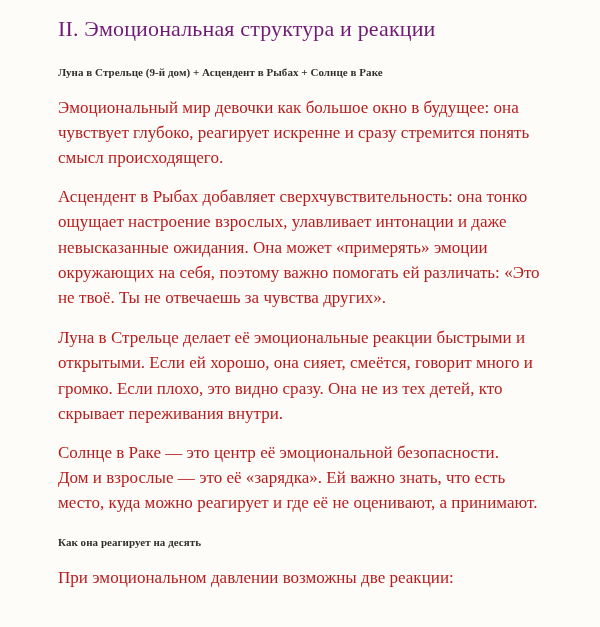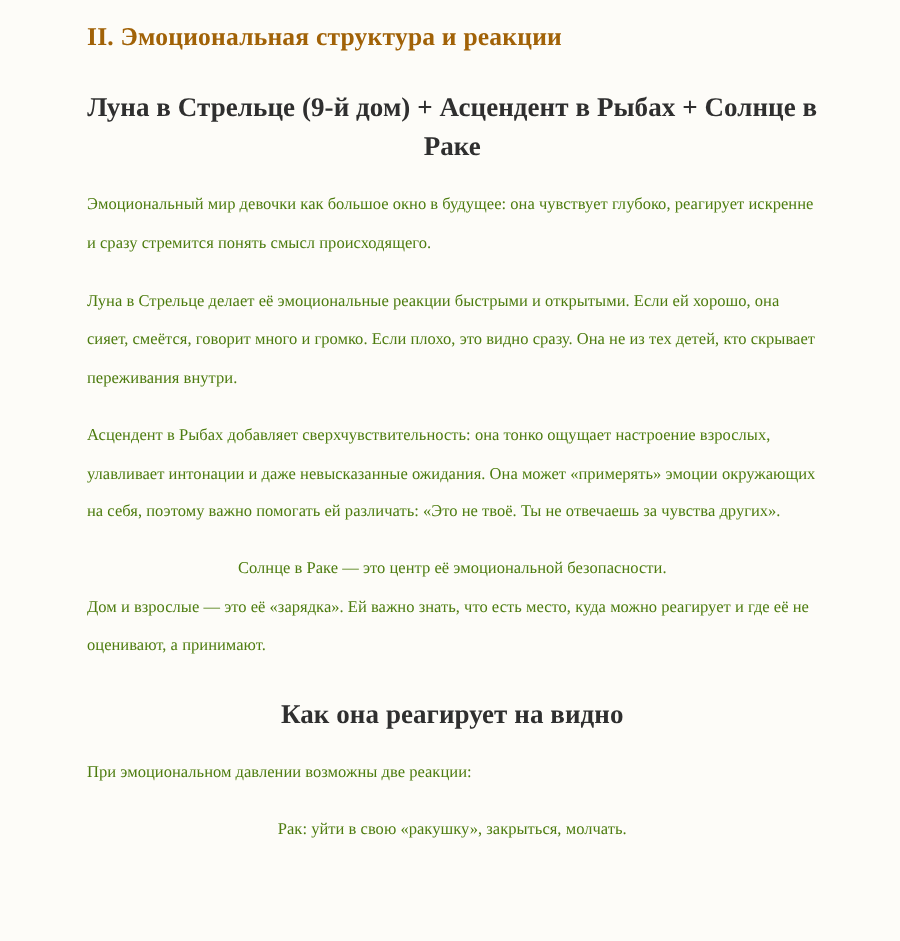--- a/index.html
+++ b/index.html
@@ -17,79 +17,76 @@
   }
   .page {
     box-sizing: border-box;
     width: 600px;
     height: 627px;
     padding: 8px 55px 0 58px;
     background: #fdfcf8;
   }
   .section-title {
     font-family: "Liberation Serif", "DejaVu Serif", serif;
-    font-size: 17px;
-    font-weight: bold;
-    color: #a16207;
+    font-size: 22px;
+    font-weight: normal;
+    color: #701a75;
     letter-spacing: 0.15px;
     line-height: 1.35;
     margin: 6px 0 0 0;
   }
   .subheading {
     font-family: "Liberation Serif", "DejaVu Serif", serif;
-    font-size: 18px;
+    font-size: 11px;
     font-weight: bold;
     color: #2f2f2f;
     line-height: 1.45;
     margin: 21px 0 0 0;
     letter-spacing: 0.05px;
-    text-align: center;
   }
   .subheading.tight {
     margin-top: 19px;
   }
   .para {
     font-family: "Liberation Serif", "DejaVu Serif", serif;
-    font-size: 11px;
-    color: #4d7c0f;
+    font-size: 17px;
+    color: #b91c1c;
     line-height: 25.4px;
     margin: 13px 0 0 0;
     letter-spacing: 0.02px;
     max-width: 492px;
   }
   .para.first-after-heading {
     margin-top: 14px;
   }
   .para .ln {
     display: block;
-    text-align: center;
   }
 </style>
 </head>
 <body>
 
 <div class="page">
 
   <h1 class="section-title">II. Эмоциональная структура и реакции</h1>
 
   <h2 class="subheading">Луна в Стрельце (9-й дом) + Асцендент в Рыбах + Солнце в Раке</h2>
 
   <p class="para first-after-heading">Эмоциональный мир девочки как большое окно в будущее: она чувствует глубоко, реагирует искренне и сразу стремится понять смысл происходящего.</p>
 
 
+  <p class="para">Асцендент в Рыбах добавляет сверхчувствительность: она тонко ощущает настроение взрослых, улавливает интонации и даже невысказанные ожидания. Она может «примерять» эмоции окружающих на себя, поэтому важно помогать ей различать: «Это не твоё. Ты не отвечаешь за чувства других».</p>
+
   <p class="para first-after-heading">Луна в Стрельце делает её эмоциональные реакции быстрыми и открытыми. Если ей хорошо, она сияет, смеётся, говорит много и громко. Если плохо, это видно сразу. Она не из тех детей, кто скрывает переживания внутри.</p>
-
-  <p class="para">Асцендент в Рыбах добавляет сверхчувствительность: она тонко ощущает настроение взрослых, улавливает интонации и даже невысказанные ожидания. Она может «примерять» эмоции окружающих на себя, поэтому важно помогать ей различать: «Это не твоё. Ты не отвечаешь за чувства других».</p>
 
   <p class="para">
     <span class="ln">Солнце в Раке — это центр её эмоциональной безопасности.</span>
     <span>Дом и взрослые — это её «зарядка». Ей важно знать, что есть место, куда можно реагирует и где её не оценивают, а принимают.</span>
   </p>
 
-  <h2 class="subheading tight">Как она реагирует на видно</h2>
+  <h2 class="subheading tight">Как она реагирует на десять</h2>
 
   <p class="para first-after-heading">При эмоциональном давлении возможны две реакции:</p>
 
   <p class="para">
-    <span class="ln">Рак: уйти в свою «ракушку», закрыться, молчать.</span>
   </p>
 
 </div>
 
 </body></html>

